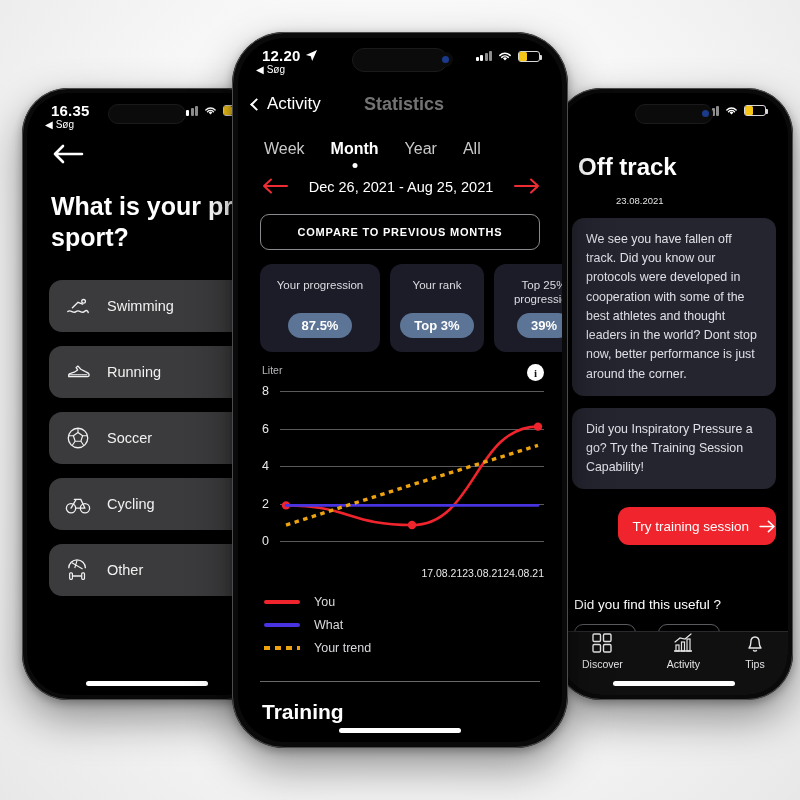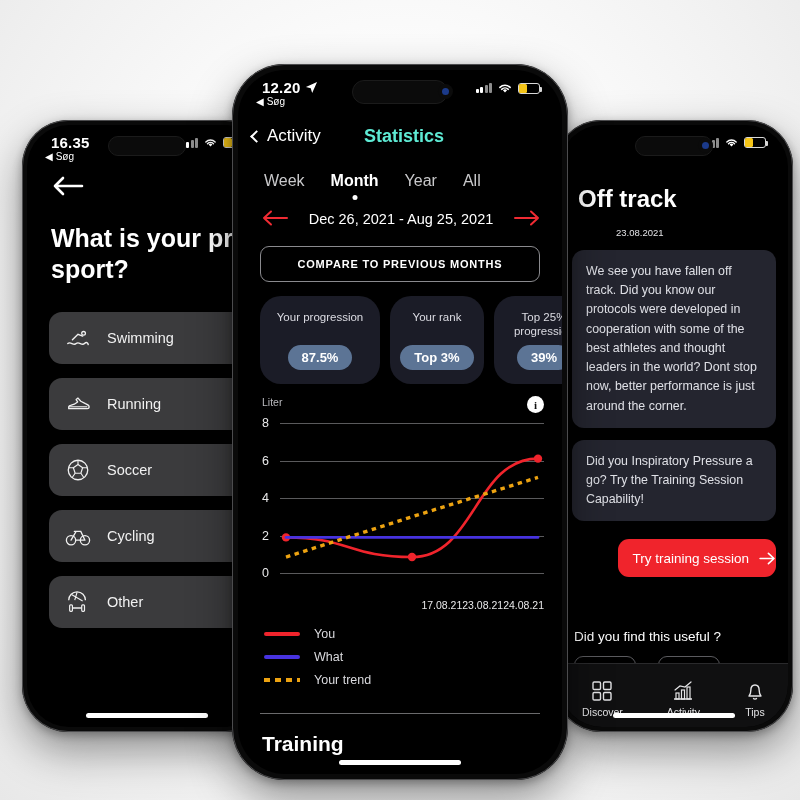--- a/index.html
+++ b/index.html
@@ -13,21 +13,20 @@
     position: relative;
   }
 
   
   .phone {
     position: absolute;
     background: #0a0a0a;
     border-radius: 46px;
     padding: 5px;
     box-shadow: 0 18px 44px rgba(0,0,0,.42), 0 3px 10px rgba(0,0,0,.3);
-    margin-top: 32px;
   }
   .phone::before { 
     content: "";
     position: absolute; inset: 0;
     border-radius: 46px;
     border: 1.5px solid #4c4c4e;
     pointer-events: none;
   }
   .screen {
     width: 100%; height: 100%;
@@ -84,21 +83,21 @@
 
   
   .nav {
     display: flex; align-items: center; padding: 4px 16px 0 14px; position: relative; height: 36px;
   }
   .nav-back { display: flex; align-items: center; gap: 5px; color:#fff; font-size: 17px; }
   .chev { width: 9px; height: 9px; border-left: 2.4px solid #fff; border-bottom: 2.4px solid #fff;
           transform: rotate(45deg); display:inline-block; margin-right:1px;}
   .nav-title {
     position: absolute; left: 8px; right: 0; text-align: center;
-    color: #5eead4; font-size: 18px; font-weight: bold; pointer-events: none;
+    color: #737373; font-size: 18px; font-weight: bold; pointer-events: none;
   }
 
   .seg { display: flex; gap: 26px; padding: 20px 22px 0 26px; position: relative; }
   .seg-item { color: #c9c9cb; font-size: 16px; position: relative; padding-bottom: 10px; }
   .seg-item.active { color: #fff; font-weight: bold; }
   .seg-dot { position: absolute; bottom: 0; left: 50%; transform: translateX(-50%);
              width: 5px; height: 5px; background: #fff; border-radius: 50%; }
 
   .rangerow { display: flex; align-items: center; justify-content: space-between; padding: 8px 22px 0 24px; }
   .arrow-l, .arrow-r { color: #ef2b33; font-size: 22px; line-height: 1; }
@@ -106,21 +105,21 @@
 
   .compare-btn {
     margin: 16px 22px 0 22px;
     border: 1px solid #8a8a8e; border-radius: 9px;
     height: 36px; display: flex; align-items: center; justify-content: center;
     color: #fff; font-size: 11px; font-weight: bold; letter-spacing: .8px;
   }
 
   .cards { display: flex; gap: 10px; padding: 14px 0 0 22px; overflow: hidden; }
   .card {
-    background: #1b1c27; border-radius: 21px;
+    background: #1b1c27; border-radius: 12px;
     flex: 0 0 auto; padding: 14px 10px 14px 10px;
     display: flex; flex-direction: column; align-items: center; justify-content: space-between;
     height: 88px;
   }
   .card-w1 { width: 120px; } .card-w2 { width: 94px; } .card-w3 { width: 100px; }
   .card-title { color: #dcdce3; font-size: 11.5px; text-align: center; line-height: 1.25; }
   .pill {
     background: #5c7495; color: #fff; font-size: 13px; font-weight: bold;
     border-radius: 13px; padding: 5px 14px; white-space: nowrap;
   }
@@ -180,21 +179,21 @@
   }
   .useful { color: #fff; font-size: 13.5px; padding: 52px 0 0 14px; }
   .yn { display: flex; gap: 22px; padding: 12px 0 0 14px; }
   .yn-btn {
     border: 1px solid #5b5b5f; border-radius: 9px; width: 62px; height: 28px;
     display: flex; align-items: center; justify-content: center; color: #efefef; font-size: 12.5px;
   }
   .tabbar {
     position: absolute; left: 0; right: 0; bottom: 0; height: 64px;
     background: #101011; border-top: 1px solid #2a2a2c;
-    display: flex; align-items: flex-start; justify-content: space-around; padding-top: 16px;
+    display: flex; align-items: flex-start; justify-content: space-around; padding-top: 0;
   }
   .tab { display: flex; flex-direction: column; align-items: center; gap: 4px; }
   .tab-label { color: #e4e4e6; font-size: 10.5px; }
   .tab svg { display: block; }
 </style>
 </head>
 <body>
 
 <div class="phone" id="phone-left">
   <div class="screen">

